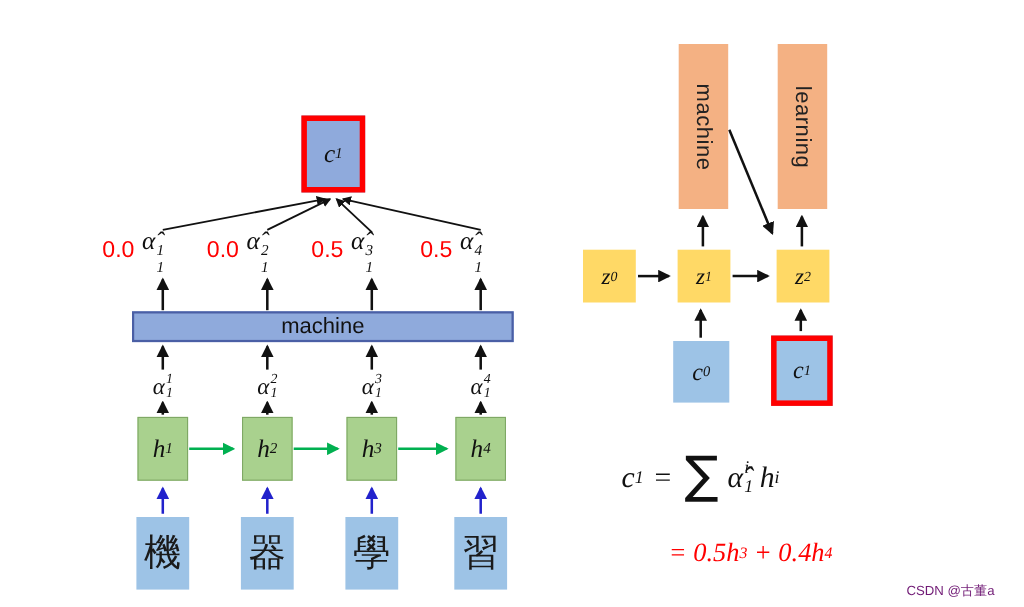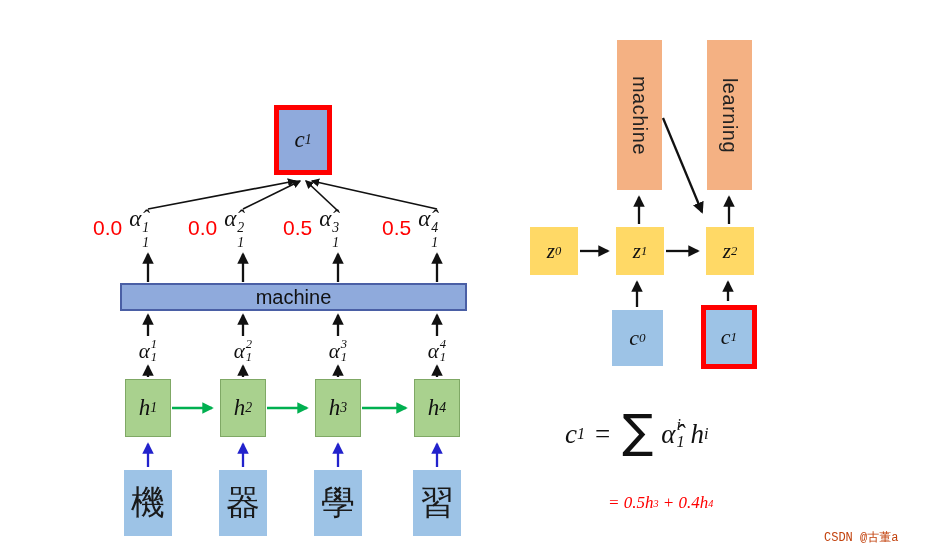--- a/index.html
+++ b/index.html
@@ -21,23 +21,23 @@
   .out-box { background:#F4B183; }
   .out-box .rot { transform:rotate(90deg); font-size:20px; color:#222; white-space:nowrap; letter-spacing:0.5px; font-style:normal; font-family:"Liberation Sans",sans-serif; }
   .c0-box { background:#9DC3E6; font-size:22px; }
   .c1r-box { background:#9DC3E6; border:5px solid #FF0000; font-size:22px; }
   .attn-group { display:flex; align-items:center; gap:7px; justify-content:flex-start; font-size:23px; }
   .attn-val { color:#FF0000; font-family:"Liberation Sans",sans-serif; font-size:21px; font-style:normal; }
   .alpha-label { font-size:21px; }
   .formula { font-size:27px; }
   .sigma { font-size:46px; font-style:normal; font-family:"DejaVu Sans",sans-serif; line-height:1; margin:0 8px 6px 2px; }
   .eq { font-style:normal; margin:0 10px; }
-  .formula-red { font-size:17px; color:#FF0000;justify-content:center; }
+  .formula-red { font-size:24px; color:#FF0000;justify-content:center; }
   .formula-red span, .formula-red sup { color:#FF0000; }
-  .watermark { font-size:12px; color:#c2410c; font-style:normal; font-family:Liberation Mono, monospace;text-align:right; }
+  .watermark { font-size:12px; color:#701a75; font-style:normal; font-family:Liberation Sans, sans-serif;text-align:right; }
 </style>
 </head>
 <body>
 
 <div class="canvas">
 
   <svg class="arrow-layer" width="931" height="552" viewBox="0 0 931 552">
     <defs>
       <marker id="ab" markerWidth="5" markerHeight="5" refX="4.2" refY="2.5" orient="auto">
         <path d="M0,0 L5,2.5 L0,5 Z" fill="#111"></path>

